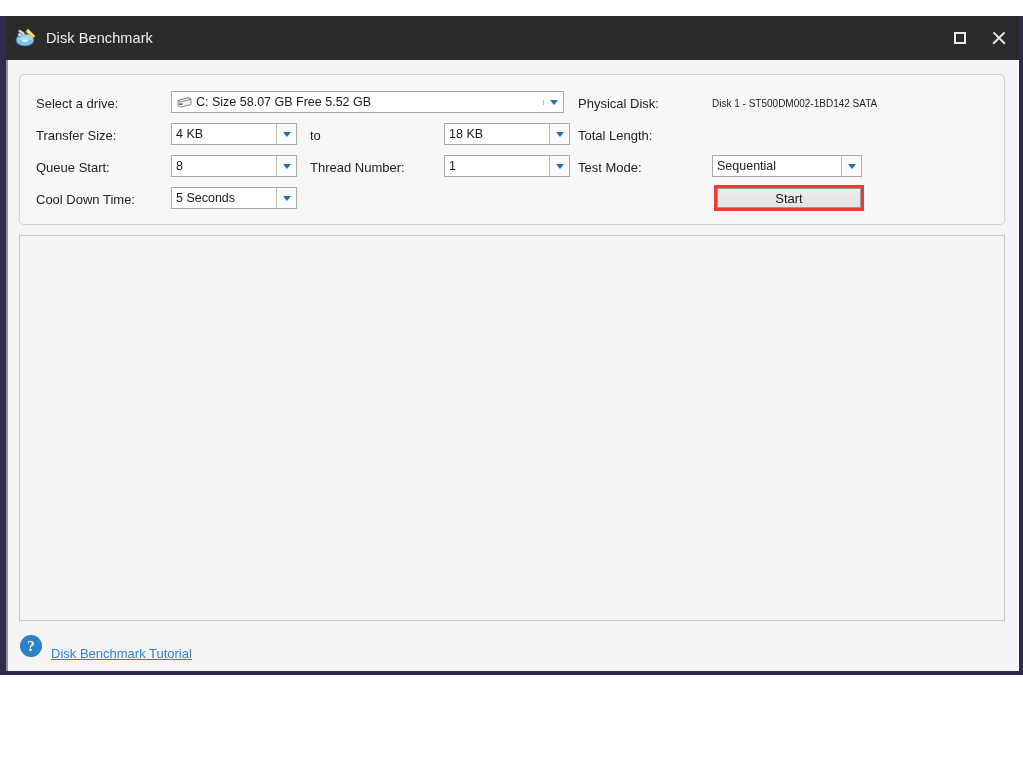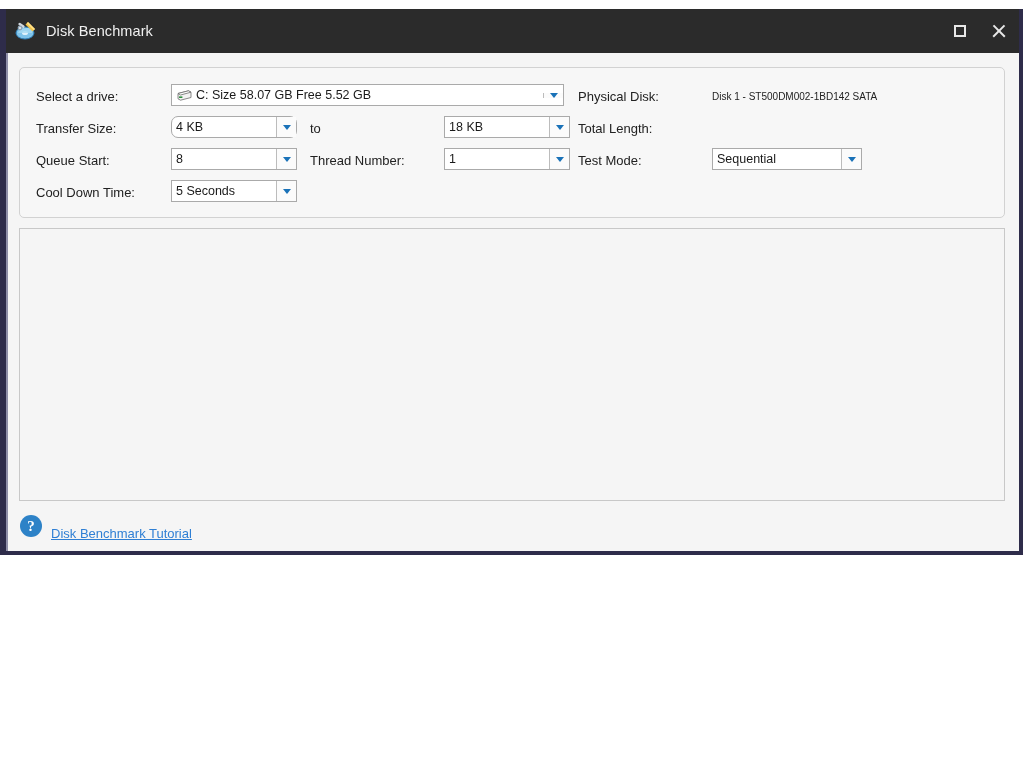--- a/index.html
+++ b/index.html
@@ -10,23 +10,23 @@
   body {
     width: 1023px;
     height: 767px;
     font-family: "Liberation Sans", sans-serif;
     overflow: hidden;
   }
 
   
   .window {
     position: absolute;
-    left: 0; top: 9px;
+    left: 0; top: 16px;
     width: 1023px;
-    height: 546px;
+    height: 659px;
     box-sizing: border-box;
     border-left: 6px solid #2e2c4a;
     border-right: 4px solid #2e2c4a;
     border-bottom: 4px solid #2e2c4a;
     background: #4c1d95;
     display: flex;
     flex-direction: column;
   }
   .window::before {
     content: "";
@@ -307,21 +307,21 @@
       <div class="row" style="left:558px; top:16px;">
         <span class="lbl">Physical Disk:</span>
       </div>
       <div class="row" style="left:692px; top:16px;">
         <span class="val-static">Disk 1 - ST500DM002-1BD142 SATA</span>
       </div>
 
       <div class="row" style="left:16px; top:48px;text-align:center;">
         <span class="lbl">Transfer Size:</span>
       </div>
-      <div class="combo" style="position:absolute; left:151px; top:48px; width:126px;border-radius:7px;">
+      <div class="combo" style="position:absolute; left:151px; top:48px; width:126px;">
         <div class="combo-text">4 KB</div>
         <div class="combo-arrow">
           <span class="tri-down"></span>
         </div>
       </div>
       <div class="row" style="left:290px; top:48px;">
         <span class="lbl">to</span>
       </div>
       <div class="combo" style="position:absolute; left:424px; top:48px; width:126px;">
         <div class="combo-text">18 KB</div>
@@ -366,20 +366,23 @@
       <div class="row" style="left:16px; top:112px;">
         <span class="lbl">Cool Down Time:</span>
       </div>
       <div class="combo" style="position:absolute; left:151px; top:112px; width:126px;">
         <div class="combo-text">5 Seconds</div>
         <div class="combo-arrow">
           <span class="tri-down"></span>
         </div>
       </div>
 
+      <div class="start-wrap" style="left:694px; top:110px; width:150px; height:26px;">
+        <button class="start-btn" type="button">Start</button>
+      </div>
 
     </div>
 
     <div class="results-panel"></div>
 
   </div>
 
   <div class="footer">
     <div class="help-icon">?</div>
     <a class="tutorial-link" href="#">Disk Benchmark Tutorial</a>

